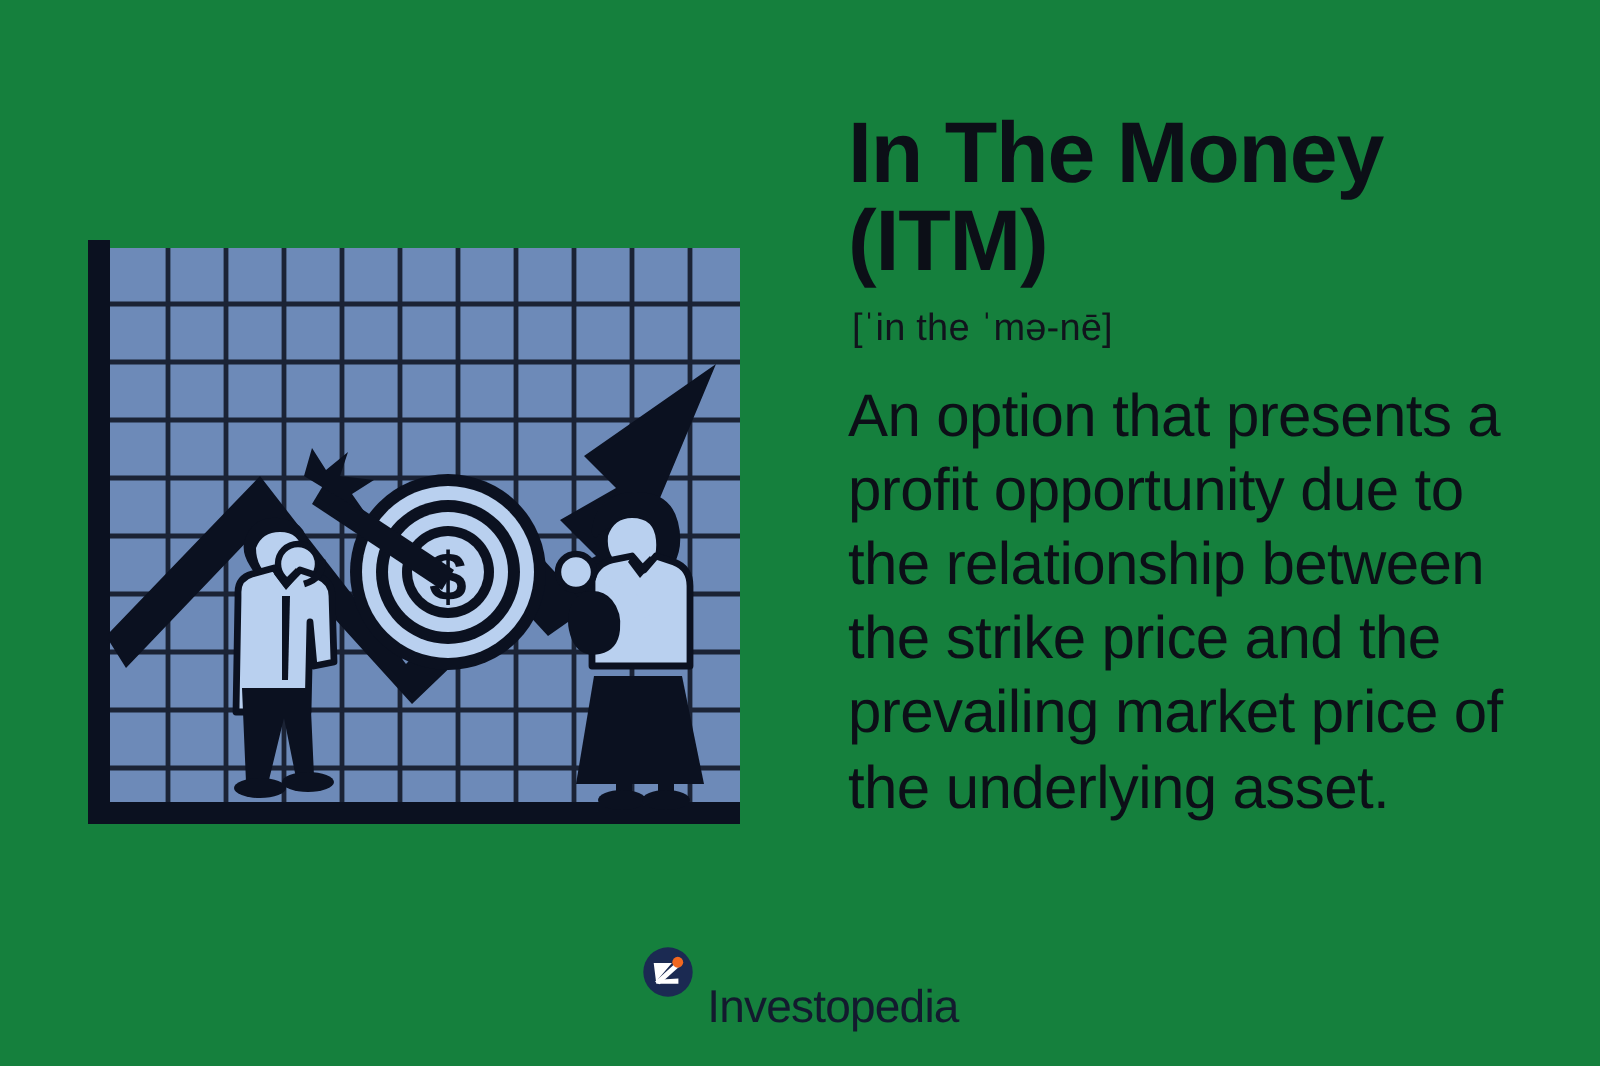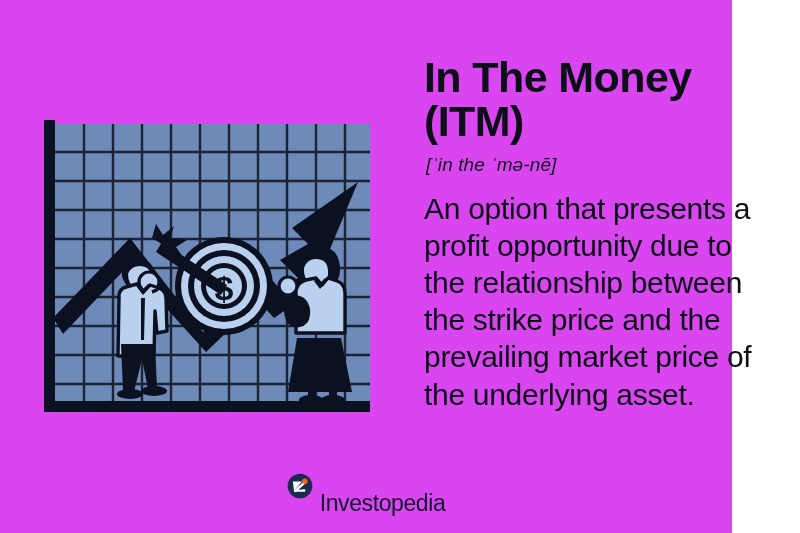--- a/index.html
+++ b/index.html
@@ -8,23 +8,23 @@
     padding: 0;
   }
   body {
     width: 800px;
     height: 533px;
     overflow: hidden;
     font-family: "Liberation Sans", sans-serif;
   }
   #card {
     position: relative;
-    width: 732px;
+    width: 800px;
     height: 533px;
-    background: #d946ef;
+    background: #15803d;
     box-sizing: border-box;
   }
 
   
   #illustration {
     position: absolute;
     left: 40px;
     top: 120px;
     width: 336px;
     height: 300px;
@@ -46,21 +46,20 @@
     font-size: 43px;
     font-weight: bold;
     line-height: 1.02;
     color: #0c0f17;
     letter-spacing: -0.6px;
     margin: 0;
     white-space: pre-line;
   }
   #pronunciation {
     font-size: 19px;
-    font-style: italic;
     color: #11141c;
     margin: 10px 0 0 2px;
     letter-spacing: 0.1px;
   }
   #definition {
     font-size: 30px;
     line-height: 1.24;
     color: #0c0f17;
     margin: 14px 0 0 0;
     letter-spacing: -0.3px;

